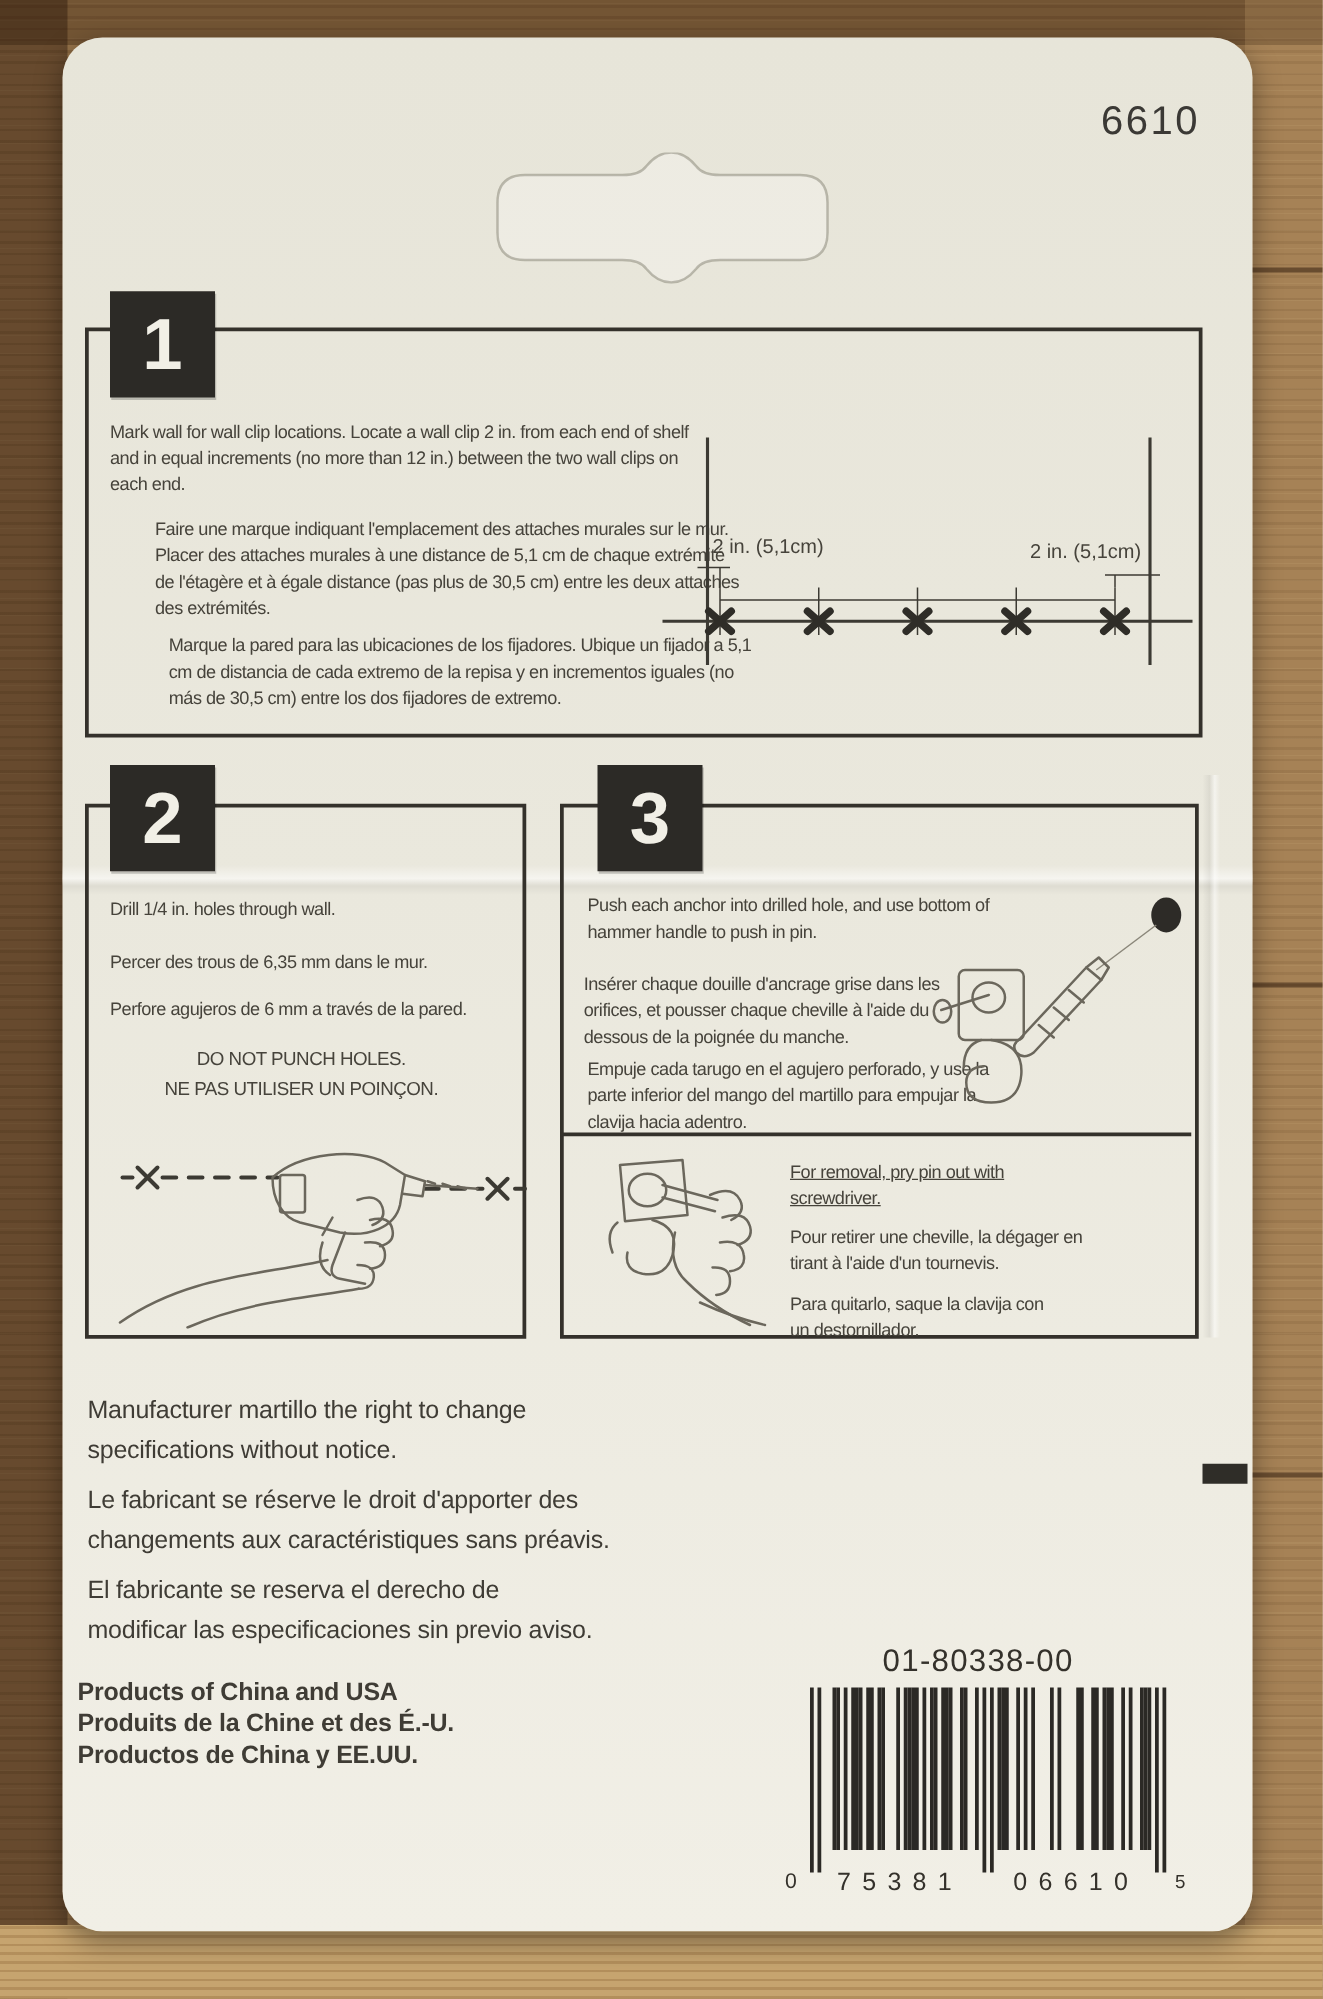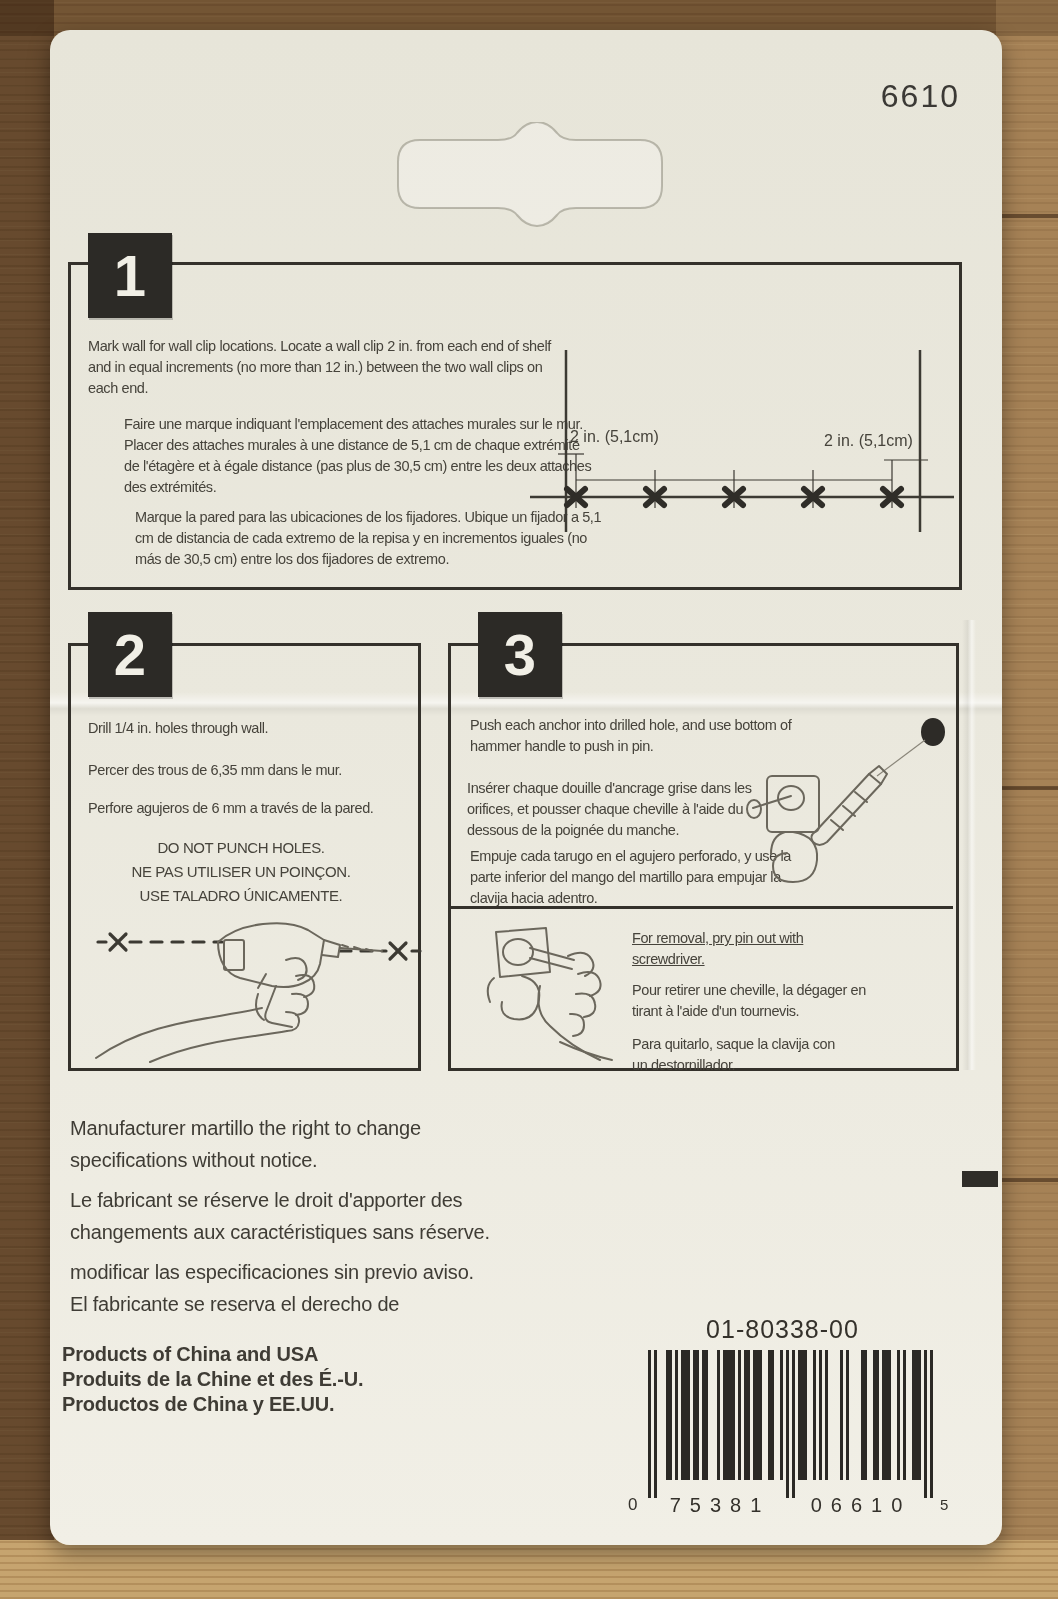--- a/index.html
+++ b/index.html
@@ -13,21 +13,21 @@
       repeating-linear-gradient(0deg, rgba(70,45,20,0.16) 0 2px, rgba(0,0,0,0) 2px 9px),
       repeating-linear-gradient(0deg, rgba(255,230,190,0.07) 0 1px, rgba(0,0,0,0) 1px 14px);}
   .wood-top{position:absolute;left:0;top:0;right:0;height:36px;background:rgba(52,30,11,0.35);}
   .wood-left{position:absolute;left:0;top:0;width:54px;bottom:0;background:rgba(38,20,7,0.42);}
   .wood-right{position:absolute;left:996px;top:0;right:0;bottom:0;background:rgba(255,212,150,0.16);}
   .plank-gap{position:absolute;left:996px;right:0;height:4px;background:rgba(42,22,8,0.5);}
   .wood-bottom{position:absolute;left:0;top:1540px;right:0;bottom:0;background:#c6a46f;
     background-image:repeating-linear-gradient(0deg, rgba(130,88,42,0.28) 0 2px, rgba(0,0,0,0) 2px 7px);}
 
   
-  .card{position:absolute;left:50px;top:30px;width:952px;height:1515px;border-radius:20px;
+  .card{position:absolute;left:50px;top:30px;width:952px;height:1515px;border-radius:32px;
     background:linear-gradient(180deg,#e7e5d9 0%,#eae8dd 45%,#f1efe6 100%);
     box-shadow:0 8px 22px rgba(0,0,0,0.38);}
   .crease-h{position:absolute;left:0;top:662px;width:100%;height:24px;
     background:linear-gradient(180deg,rgba(0,0,0,0) 0%,rgba(255,255,255,0.55) 45%,rgba(0,0,0,0.05) 70%,rgba(0,0,0,0) 100%);}
   .crease-v{position:absolute;left:912px;top:590px;width:14px;height:450px;
     background:linear-gradient(90deg,rgba(0,0,0,0) 0%,rgba(0,0,0,0.06) 40%,rgba(255,255,255,0.5) 70%,rgba(0,0,0,0) 100%);}
 
   .part-number{position:absolute;right:42px;top:48px;font-size:32px;color:#3b3935;letter-spacing:2px;}
 
   .hang-slot{position:absolute;left:330px;top:92px;}
@@ -139,21 +139,20 @@
       <span>2</span>
     </div>
 
     <div class="txt nowrap" style="left:38px;top:688px;">Drill 1/4 in. holes through wall.</div>
     <div class="txt nowrap" style="left:38px;top:730px;">Percer des trous de 6,35 mm dans le mur.</div>
     <div class="txt nowrap" style="left:38px;top:768px;">Perfore agujeros de 6 mm a través de la pared.</div>
 
     <div class="txt center" style="left:30px;top:806px;width:322px;line-height:24px;font-size:15px;">
       <div>DO NOT PUNCH HOLES.</div>
       <div>NE PAS UTILISER UN POINÇON.</div>
-      <div>USE TALADRO ÚNICAMENTE.</div>
     </div>
 
     <svg style="position:absolute;left:40px;top:878px;" width="332" height="155" viewBox="0 0 332 155">
 
       <g stroke="#3c3a33" stroke-width="3.2" stroke-linecap="round">
         <line x1="8" y1="34" x2="16" y2="34"></line>
         <line x1="40" y1="34" x2="132" y2="34" stroke-dasharray="11 10"></line>
         <line x1="20" y1="26" x2="36" y2="42"></line>
           <line x1="36" y1="26" x2="20" y2="42"></line>
         <line x1="250" y1="43" x2="296" y2="43" stroke-dasharray="11 10"></line>
@@ -238,25 +237,25 @@
     <div class="txt" style="left:582px;top:898px;width:210px;text-decoration:underline;">For removal, pry pin out with screwdriver.</div>
     <div class="txt" style="left:582px;top:950px;width:262px;">Pour retirer une cheville, la dégager en tirant à l'aide d'un tournevis.</div>
     <div class="txt" style="left:582px;top:1004px;width:220px;">Para quitarlo, saque la clavija con un destornillador.</div>
 
     <div class="txt lh32" style="left:20px;top:1082px;">
       <div class="footer-line">Manufacturer martillo the right to change</div>
       <div class="footer-line">specifications without notice.</div>
     </div>
     <div class="txt lh32" style="left:20px;top:1154px;">
       <div class="footer-line">Le fabricant se réserve le droit d'apporter des</div>
-      <div class="footer-line">changements aux caractéristiques sans réserve.</div>
+      <div class="footer-line">changements aux caractéristiques sans préavis.</div>
     </div>
     <div class="txt lh32" style="left:20px;top:1226px;">
+      <div class="footer-line">El fabricante se reserva el derecho de</div>
       <div class="footer-line">modificar las especificaciones sin previo aviso.</div>
-      <div class="footer-line">El fabricante se reserva el derecho de</div>
     </div>
 
     <div class="txt lh25" style="left:12px;top:1312px;font-weight:bold;">
       <div class="footer-line">Products of China and USA</div>
       <div class="footer-line">Produits de la Chine et des É.-U.</div>
       <div class="footer-line">Productos de China y  EE.UU.</div>
     </div>
 
 
     <div class="upc-label">01-80338-00</div>

